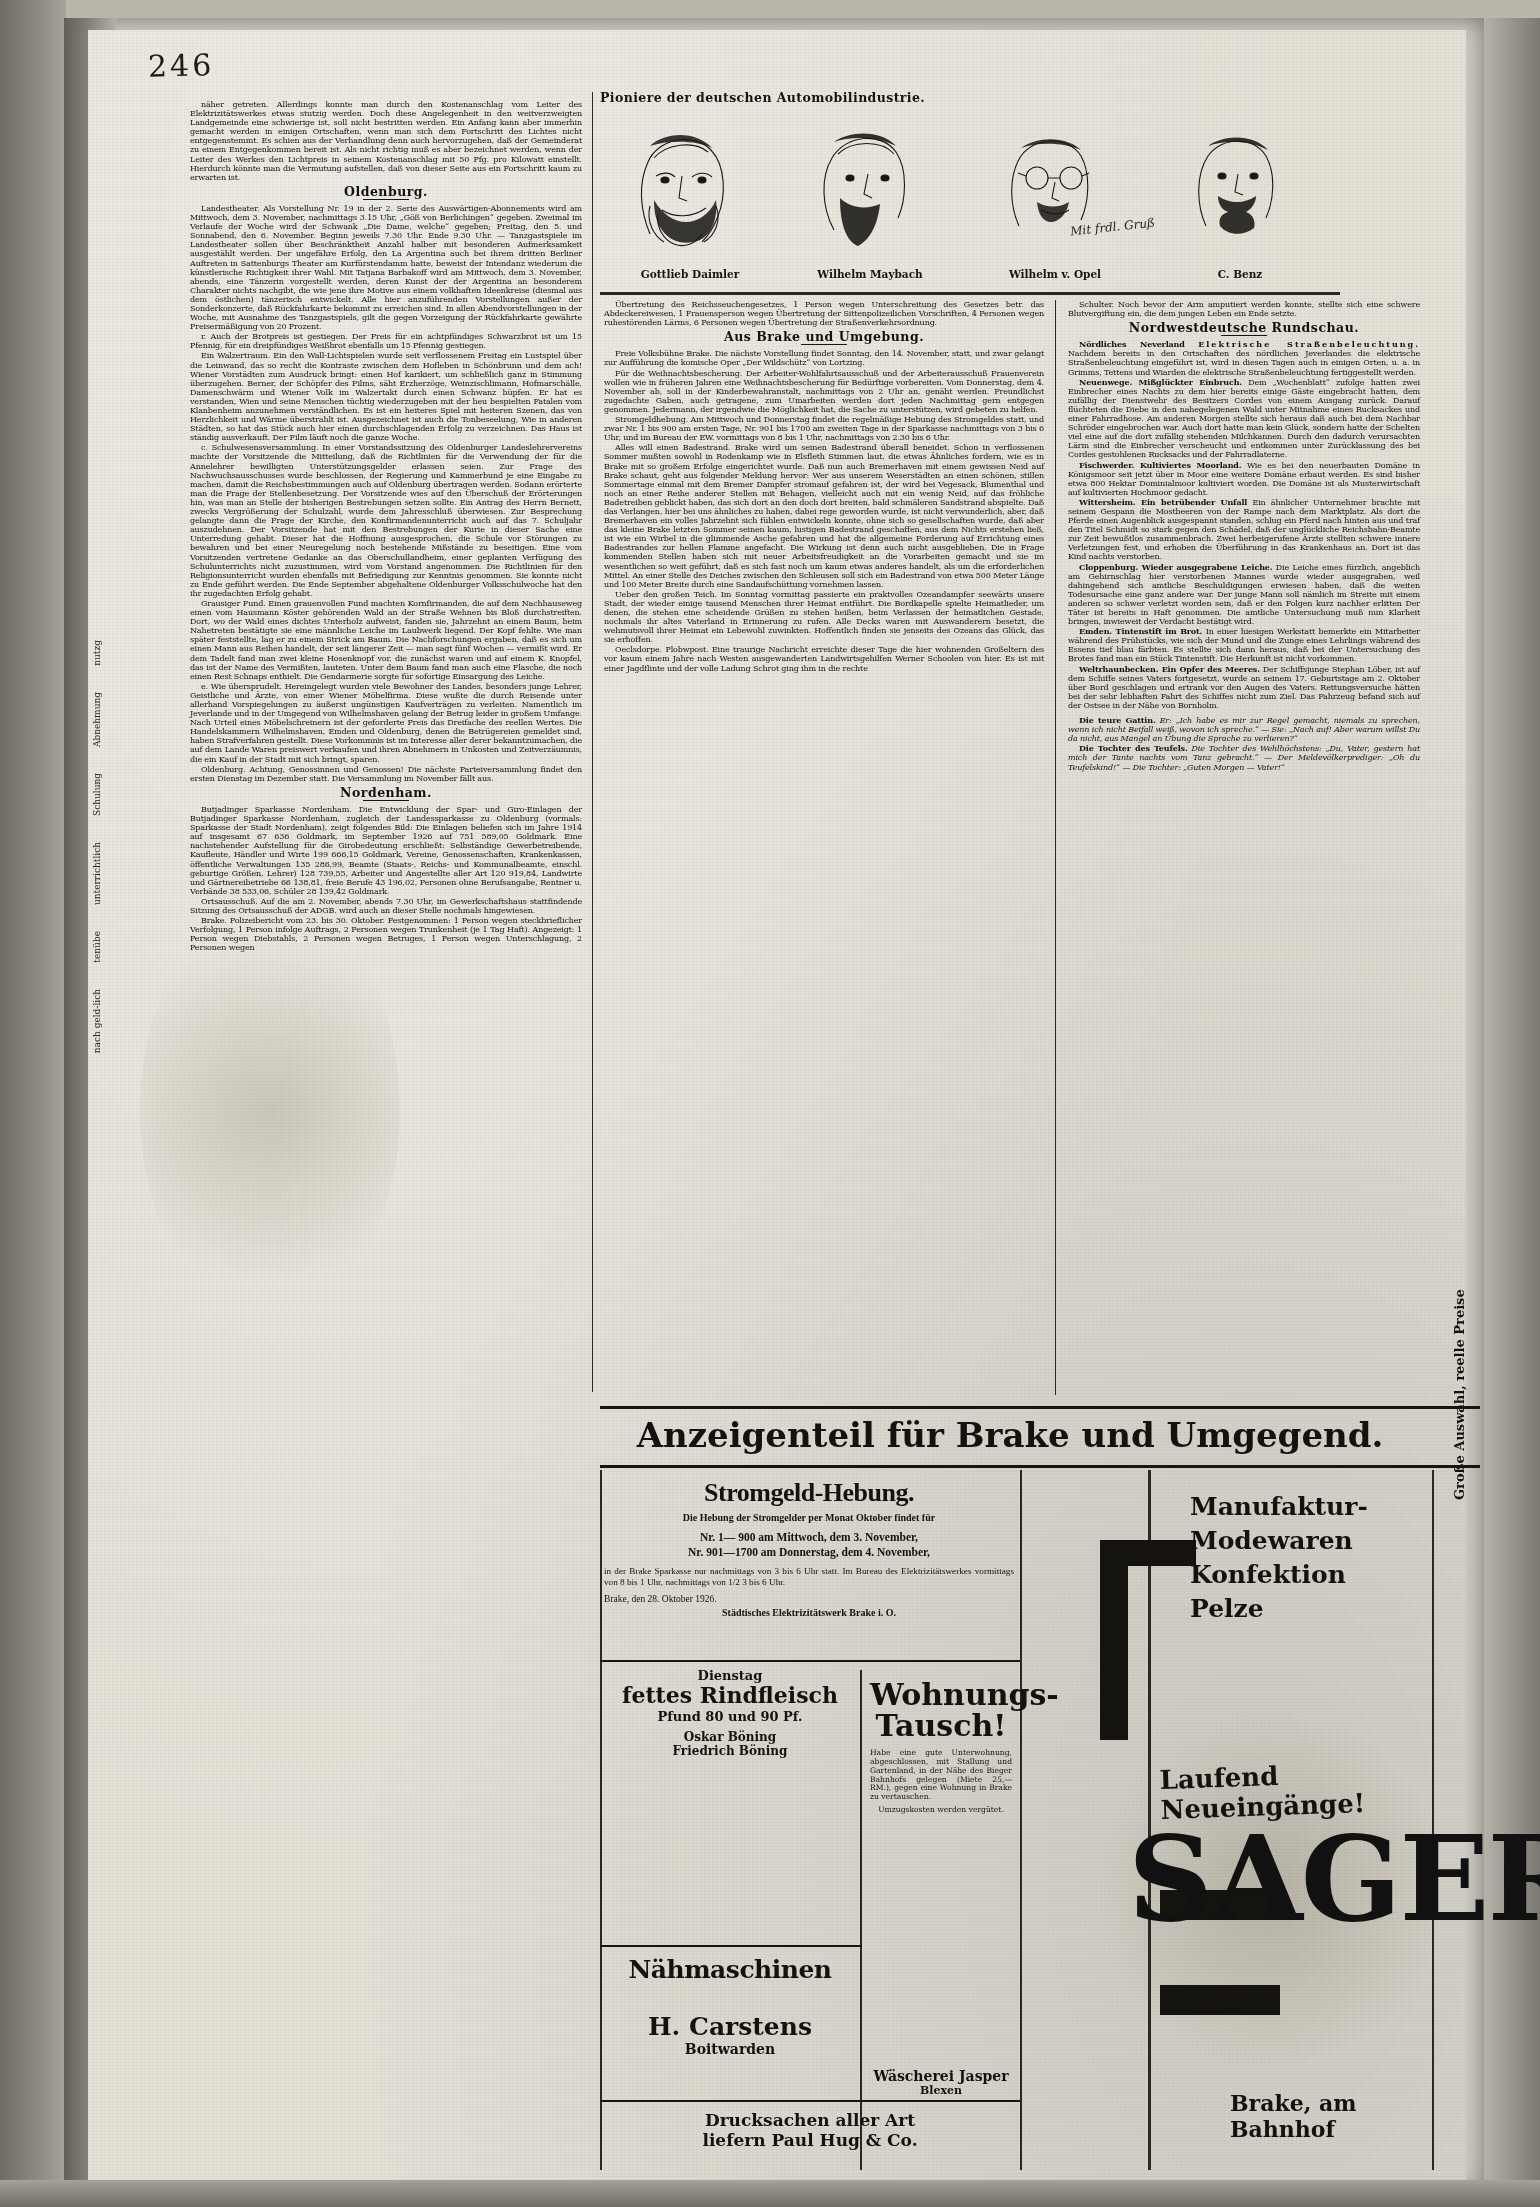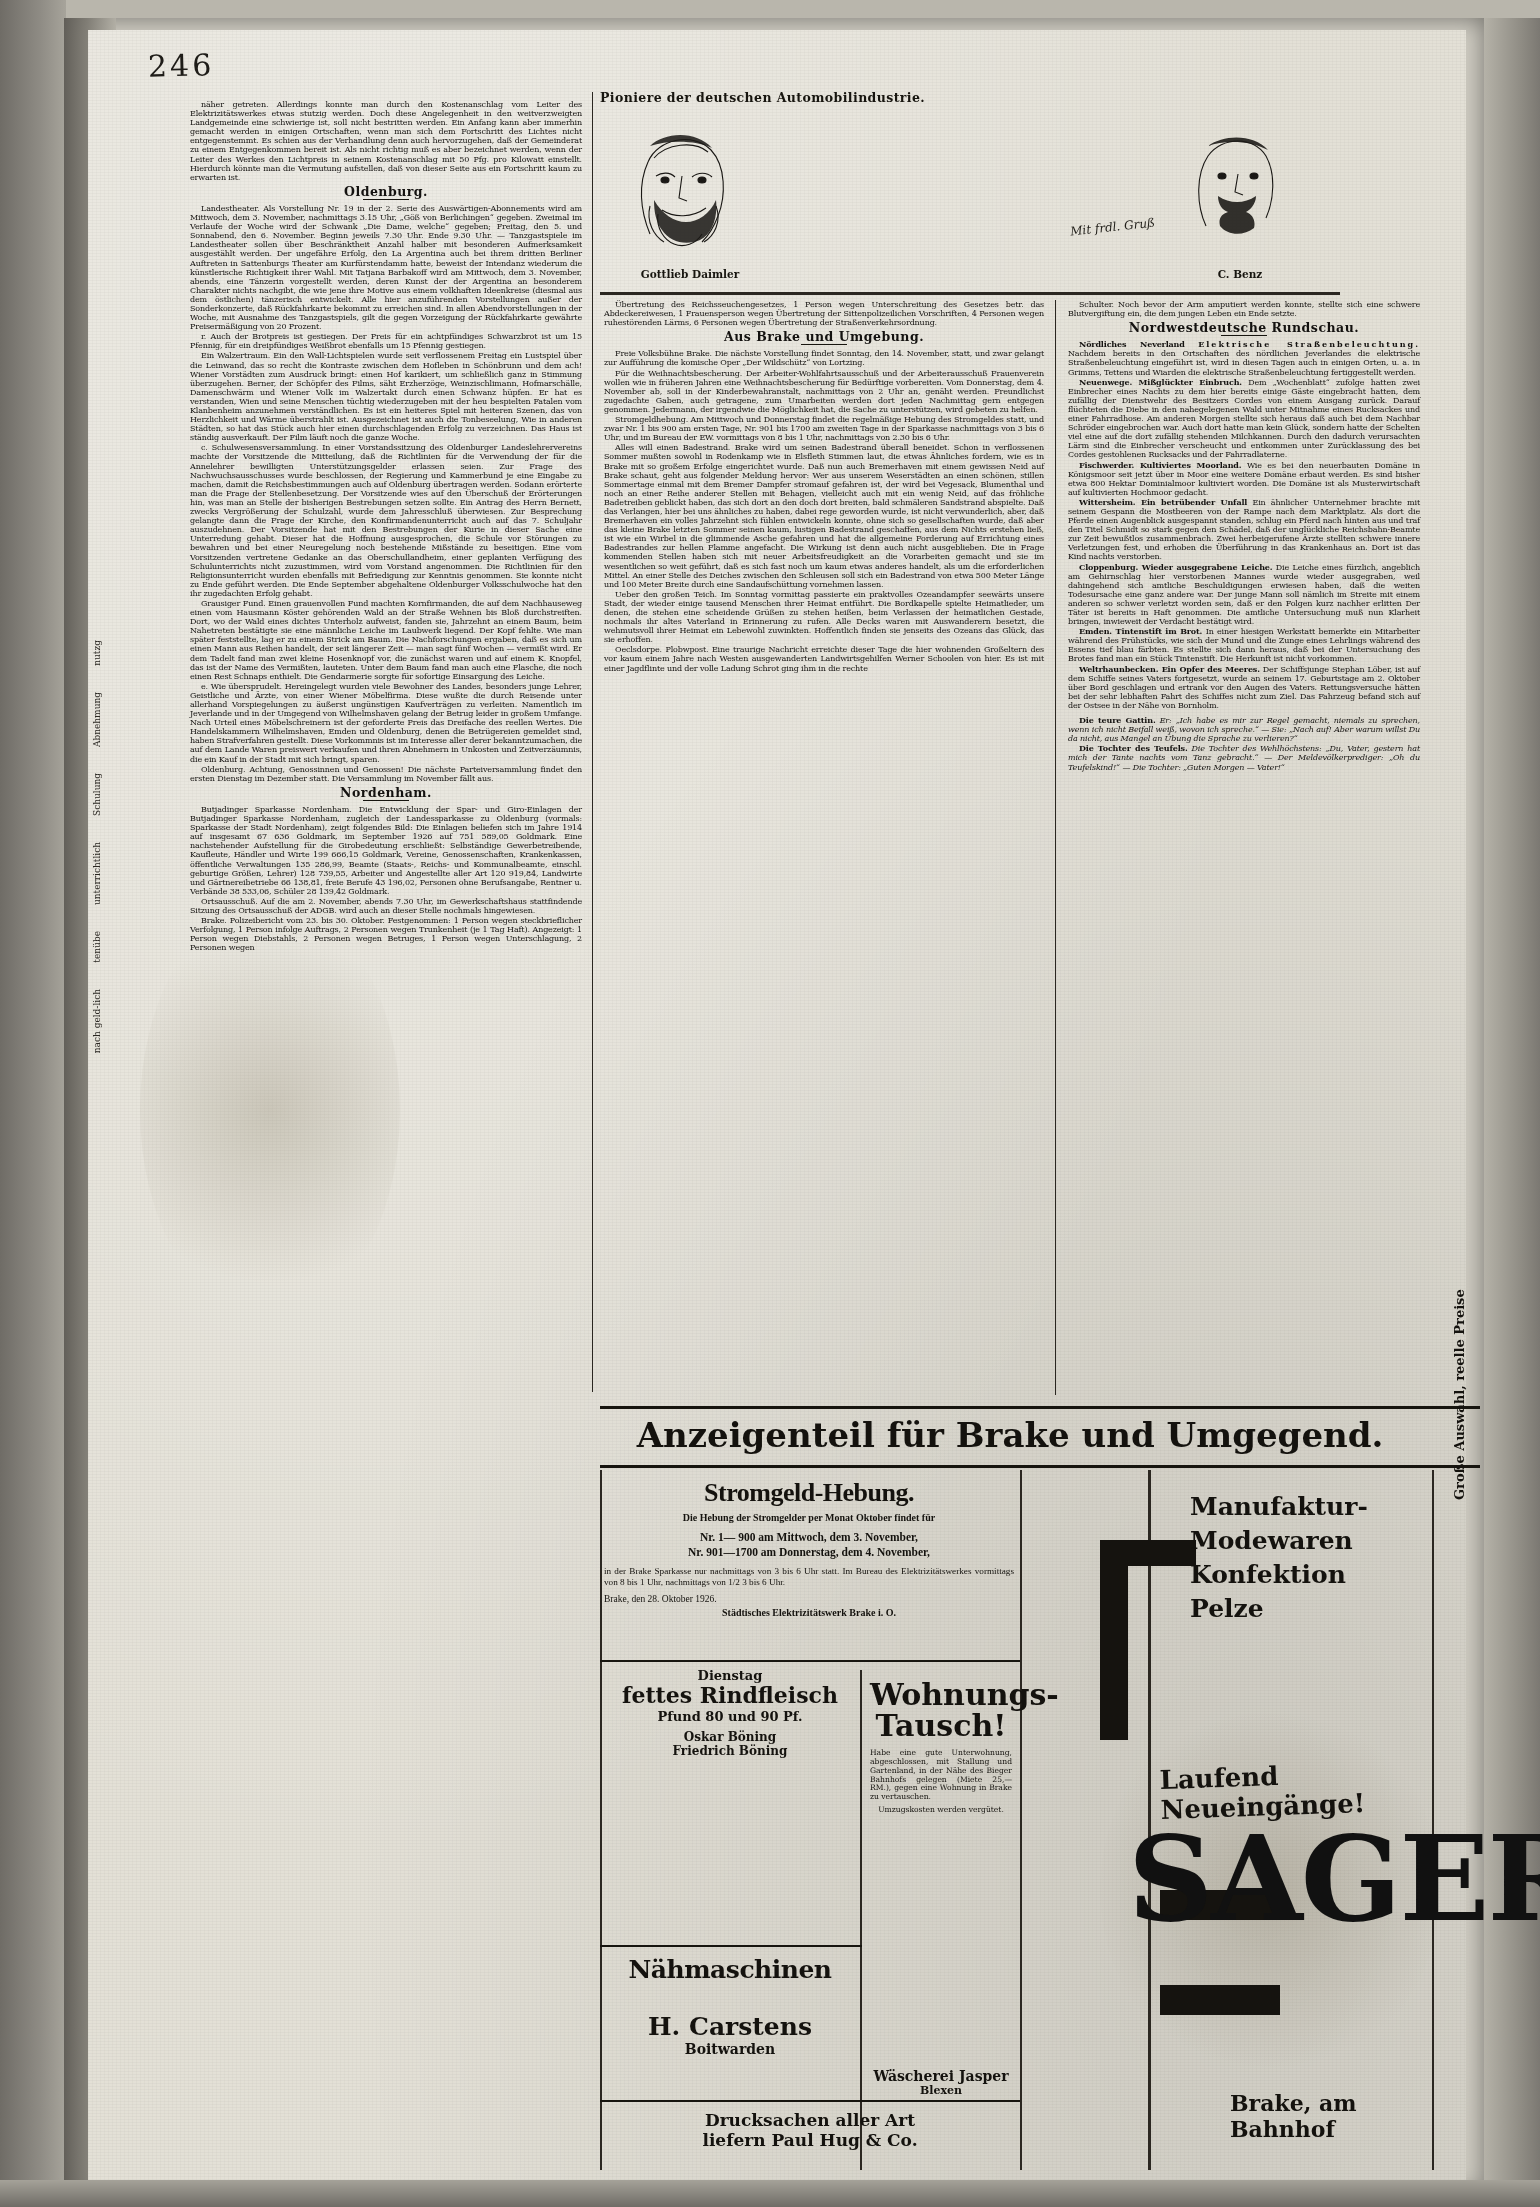--- a/index.html
+++ b/index.html
@@ -181,21 +181,54 @@
             <path d="M48 100 c-2 14 6 26 16 30 c10 4 22 0 28 -10"></path>
           </g>
           <g fill="#1a1815" opacity=".85">
             <path d="M44 86 c8 14 20 22 32 22 c12 0 24 -8 30 -22 c2 18 -4 34 -16 40 c-14 6 -30 2 -38 -10 c-6 -8 -8 -18 -8 -30z"></path>
             <path d="M40 32 c14 -14 46 -16 62 2 c-16 -8 -44 -8 -62 -2z"></path>
           </g>
         </svg>
         <div class="name">Gottlieb Daimler</div>
       </div>
 
-
+      <div class="face" style="left:190px;">
+        <svg class="portrait" viewBox="0 0 150 138">
+          <g fill="none" stroke="#1a1815" stroke-width="1.1">
+            <path d="M44 116 C32 94 30 64 42 44 C56 20 92 18 106 38 C118 56 116 86 108 104"></path>
+            <path d="M48 40 C62 26 92 26 104 40"></path>
+            <ellipse cx="60" cy="64" rx="4" ry="3" fill="#1a1815"></ellipse>
+            <ellipse cx="95" cy="64" rx="4" ry="3" fill="#1a1815"></ellipse>
+            <path d="M78 60 l-4 20 l8 4"></path>
+          </g>
+          <g fill="#1a1815" opacity=".88">
+            <path d="M50 84 c10 10 26 12 40 6 c-2 20 -10 36 -22 42 c-10 -4 -18 -18 -18 -48z"></path>
+            <path d="M44 28 c16 -12 48 -12 62 4 c-18 -10 -46 -10 -62 -4z"></path>
+          </g>
+        </svg>
+        <div class="name">Wilhelm Maybach</div>
+      </div>
+
+      <div class="face" style="left:375px;">
+        <svg class="portrait" viewBox="0 0 150 138">
+          <g fill="none" stroke="#1a1815" stroke-width="1.1">
+            <path d="M44 112 C34 90 34 60 46 42 C60 22 94 22 106 42 C116 60 114 88 106 106"></path>
+            <circle cx="62" cy="64" r="11"></circle>
+            <circle cx="96" cy="64" r="11"></circle>
+            <path d="M73 64 h12 M51 62 l-8 -3 M107 62 l7 -3"></path>
+            <path d="M80 68 l-3 16 l7 3"></path>
+            <path d="M66 96 c10 5 20 5 28 0"></path>
+          </g>
+          <g fill="#1a1815" opacity=".85">
+            <path d="M62 88 c10 6 22 6 32 0 c-2 12 -10 20 -18 20 c-8 0 -13 -8 -14 -20z"></path>
+            <path d="M46 34 c16 -12 46 -12 60 2 c-18 -8 -44 -8 -60 -2z"></path>
+          </g>
+        </svg>
+        <div class="name">Wilhelm v. Opel</div>
+      </div>
 
       <div class="face" style="left:560px;">
         <svg class="portrait" viewBox="0 0 150 138">
           <g fill="none" stroke="#1a1815" stroke-width="1.1">
             <path d="M46 112 C36 90 36 60 48 42 C62 22 94 22 106 42 C116 60 114 86 106 104"></path>
             <ellipse cx="62" cy="62" rx="4" ry="3" fill="#1a1815"></ellipse>
             <ellipse cx="94" cy="62" rx="4" ry="3" fill="#1a1815"></ellipse>
             <path d="M78 60 l-3 18 l8 3"></path>
           </g>
           <g fill="#1a1815" opacity=".88">

